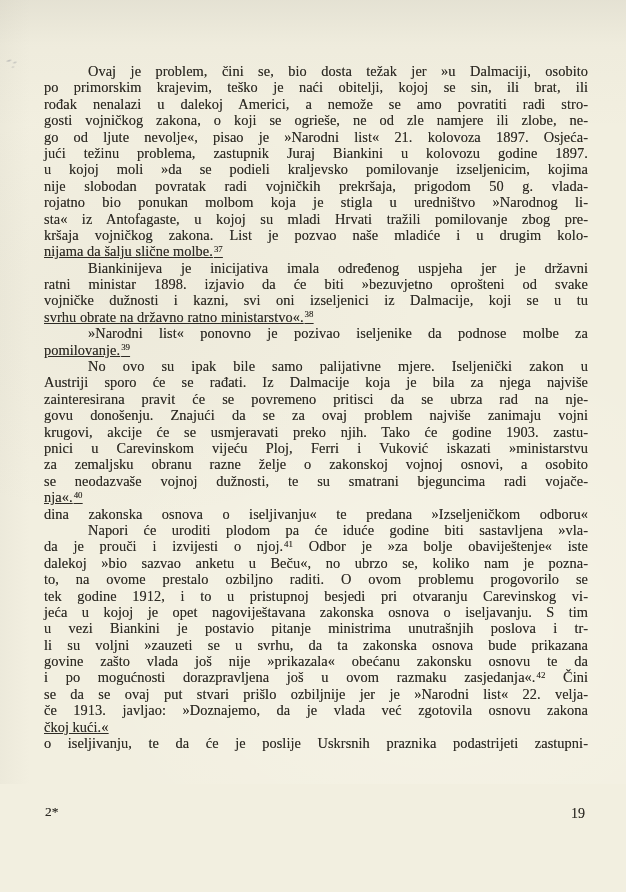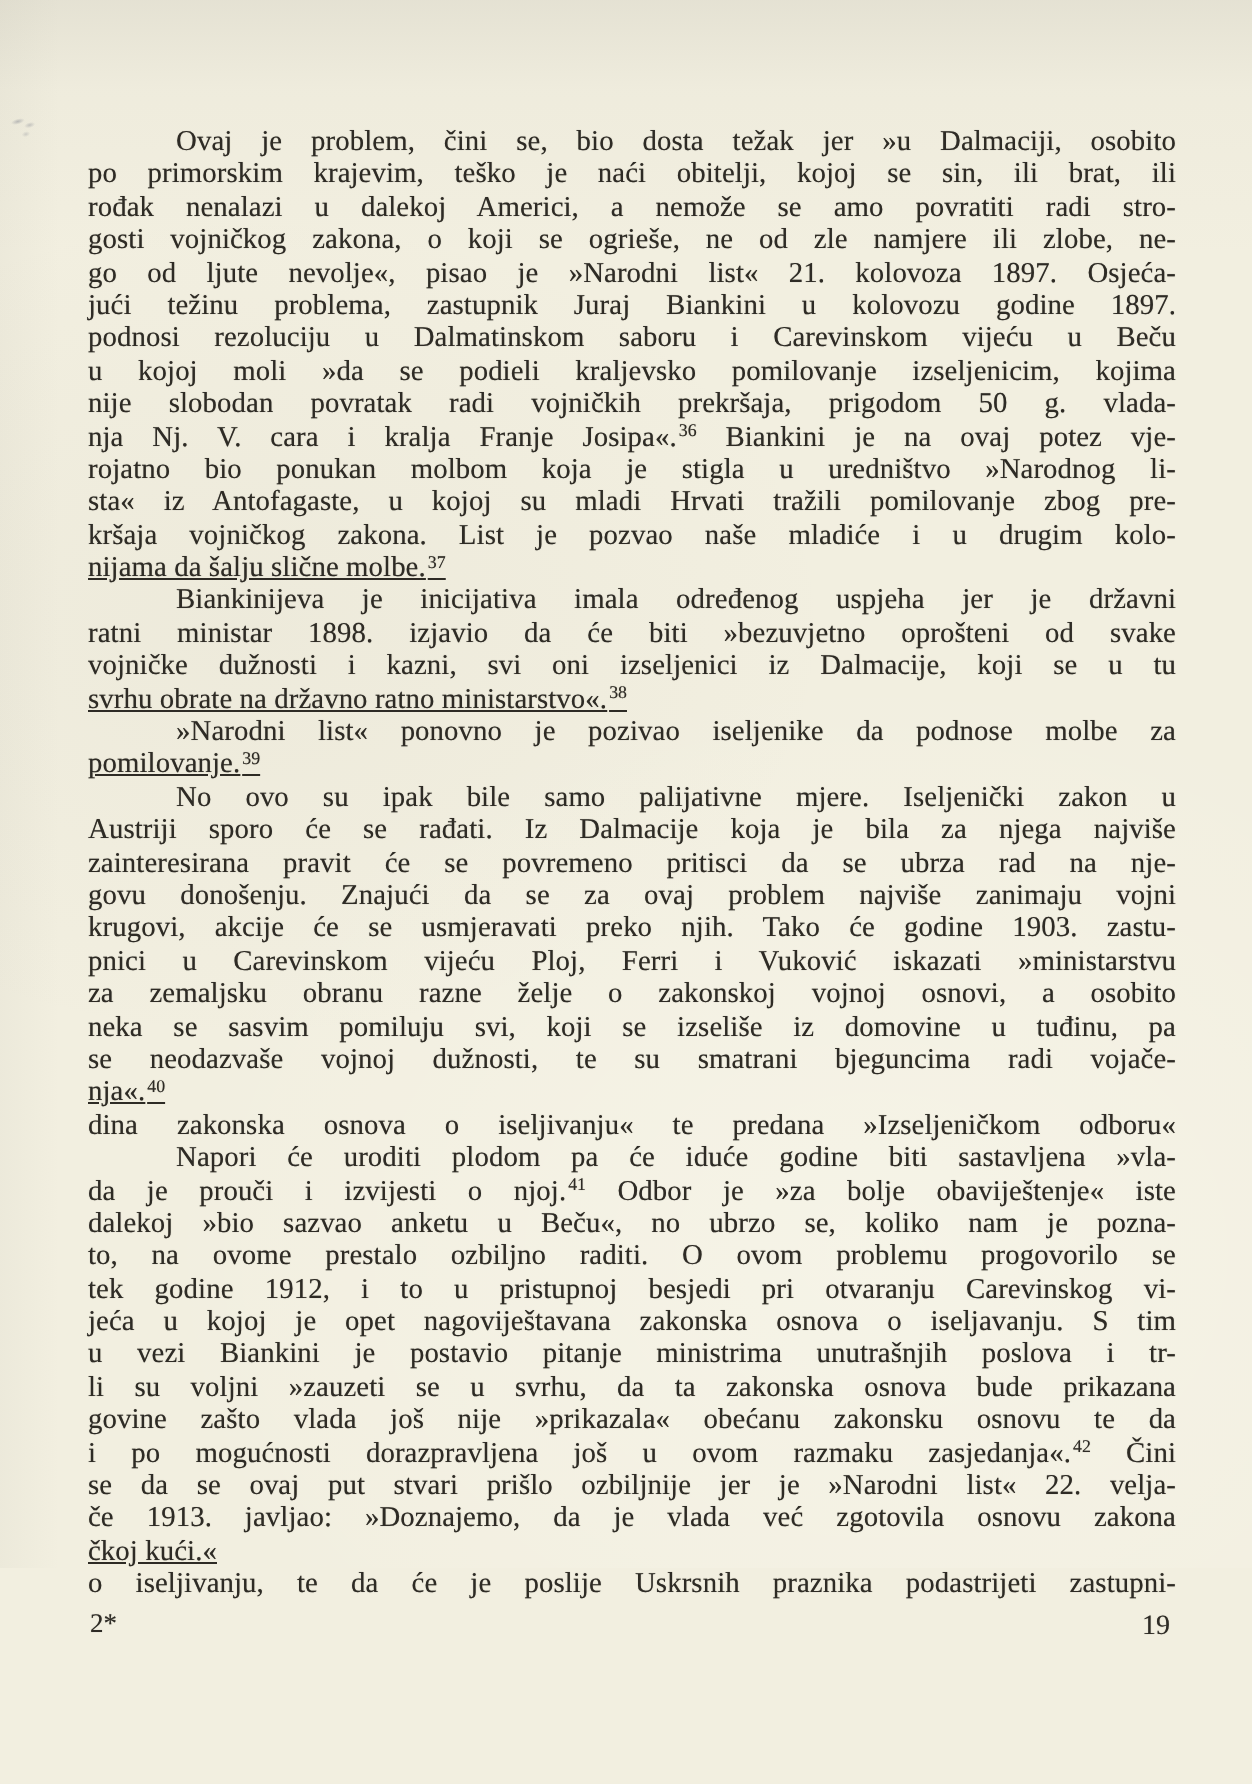--- a/index.html
+++ b/index.html
@@ -87,24 +87,22 @@
 <div class="page">
   <div class="smudge"></div>
   <div class="text-block">
       <div class="para">
         <div class="line indent">Ovaj je problem, čini se, bio dosta težak jer »u Dalmaciji, osobito</div>
         <div class="line">po primorskim krajevim, teško je naći obitelji, kojoj se sin, ili brat, ili</div>
         <div class="line">rođak nenalazi u dalekoj Americi, a nemože se amo povratiti radi stro-</div>
         <div class="line">gosti vojničkog zakona, o koji se ogrieše, ne od zle namjere ili zlobe, ne-</div>
         <div class="line">go od ljute nevolje«, pisao je »Narodni list« 21. kolovoza 1897. Osjeća-</div>
         <div class="line">jući težinu problema, zastupnik Juraj Biankini u kolovozu godine 1897.</div>
-        <div class="line">podnosi rezoluciju u Dalmatinskom saboru i Carevinskom vijeću u Beču</div>
         <div class="line">u kojoj moli »da se podieli kraljevsko pomilovanje izseljenicim, kojima</div>
         <div class="line">nije slobodan povratak radi vojničkih prekršaja, prigodom 50 g. vlada-</div>
-        <div class="line">nja Nj. V. cara i kralja Franje Josipa«.<sup>36</sup> Biankini je na ovaj potez vje-</div>
         <div class="line">rojatno bio ponukan molbom koja je stigla u uredništvo »Narodnog li-</div>
         <div class="line">sta« iz Antofagaste, u kojoj su mladi Hrvati tražili pomilovanje zbog pre-</div>
         <div class="line">kršaja vojničkog zakona. List je pozvao naše mladiće i u drugim kolo-</div>
         <div class="line last">nijama da šalju slične molbe.<sup>37</sup></div>
       </div>
       <div class="para">
         <div class="line indent">Biankinijeva je inicijativa imala određenog uspjeha jer je državni</div>
         <div class="line">ratni ministar 1898. izjavio da će biti »bezuvjetno oprošteni od svake</div>
         <div class="line">vojničke dužnosti i kazni, svi oni izseljenici iz Dalmacije, koji se u tu</div>
         <div class="line last">svrhu obrate na državno ratno ministarstvo«.<sup>38</sup></div>
@@ -114,21 +112,20 @@
         <div class="line last">pomilovanje.<sup>39</sup></div>
       </div>
       <div class="para">
         <div class="line indent">No ovo su ipak bile samo palijativne mjere. Iseljenički zakon u</div>
         <div class="line">Austriji sporo će se rađati. Iz Dalmacije koja je bila za njega najviše</div>
         <div class="line">zainteresirana pravit će se povremeno pritisci da se ubrza rad na nje-</div>
         <div class="line">govu donošenju. Znajući da se za ovaj problem najviše zanimaju vojni</div>
         <div class="line">krugovi, akcije će se usmjeravati preko njih. Tako će godine 1903. zastu-</div>
         <div class="line">pnici u Carevinskom vijeću Ploj, Ferri i Vuković iskazati »ministarstvu</div>
         <div class="line">za zemaljsku obranu razne želje o zakonskoj vojnoj osnovi, a osobito</div>
-        <div class="line">neka se sasvim pomiluju svi, koji se izseliše iz domovine u tuđinu, pa</div>
         <div class="line">se neodazvaše vojnoj dužnosti, te su smatrani bjeguncima radi vojače-</div>
         <div class="line last">nja«.<sup>40</sup></div>
       </div>
       <div class="para">
         <div class="line">dina zakonska osnova o iseljivanju« te predana »Izseljeničkom odboru«</div>
         <div class="line indent">Napori će uroditi plodom pa će iduće godine biti sastavljena »vla-</div>
         <div class="line">da je prouči i izvijesti o njoj.<sup>41</sup> Odbor je »za bolje obaviještenje« iste</div>
         <div class="line">dalekoj »bio sazvao anketu u Beču«, no ubrzo se, koliko nam je pozna-</div>
         <div class="line">to, na ovome prestalo ozbiljno raditi. O ovom problemu progovorilo se</div>
         <div class="line">tek godine 1912, i to u pristupnoj besjedi pri otvaranju Carevinskog vi-</div>

